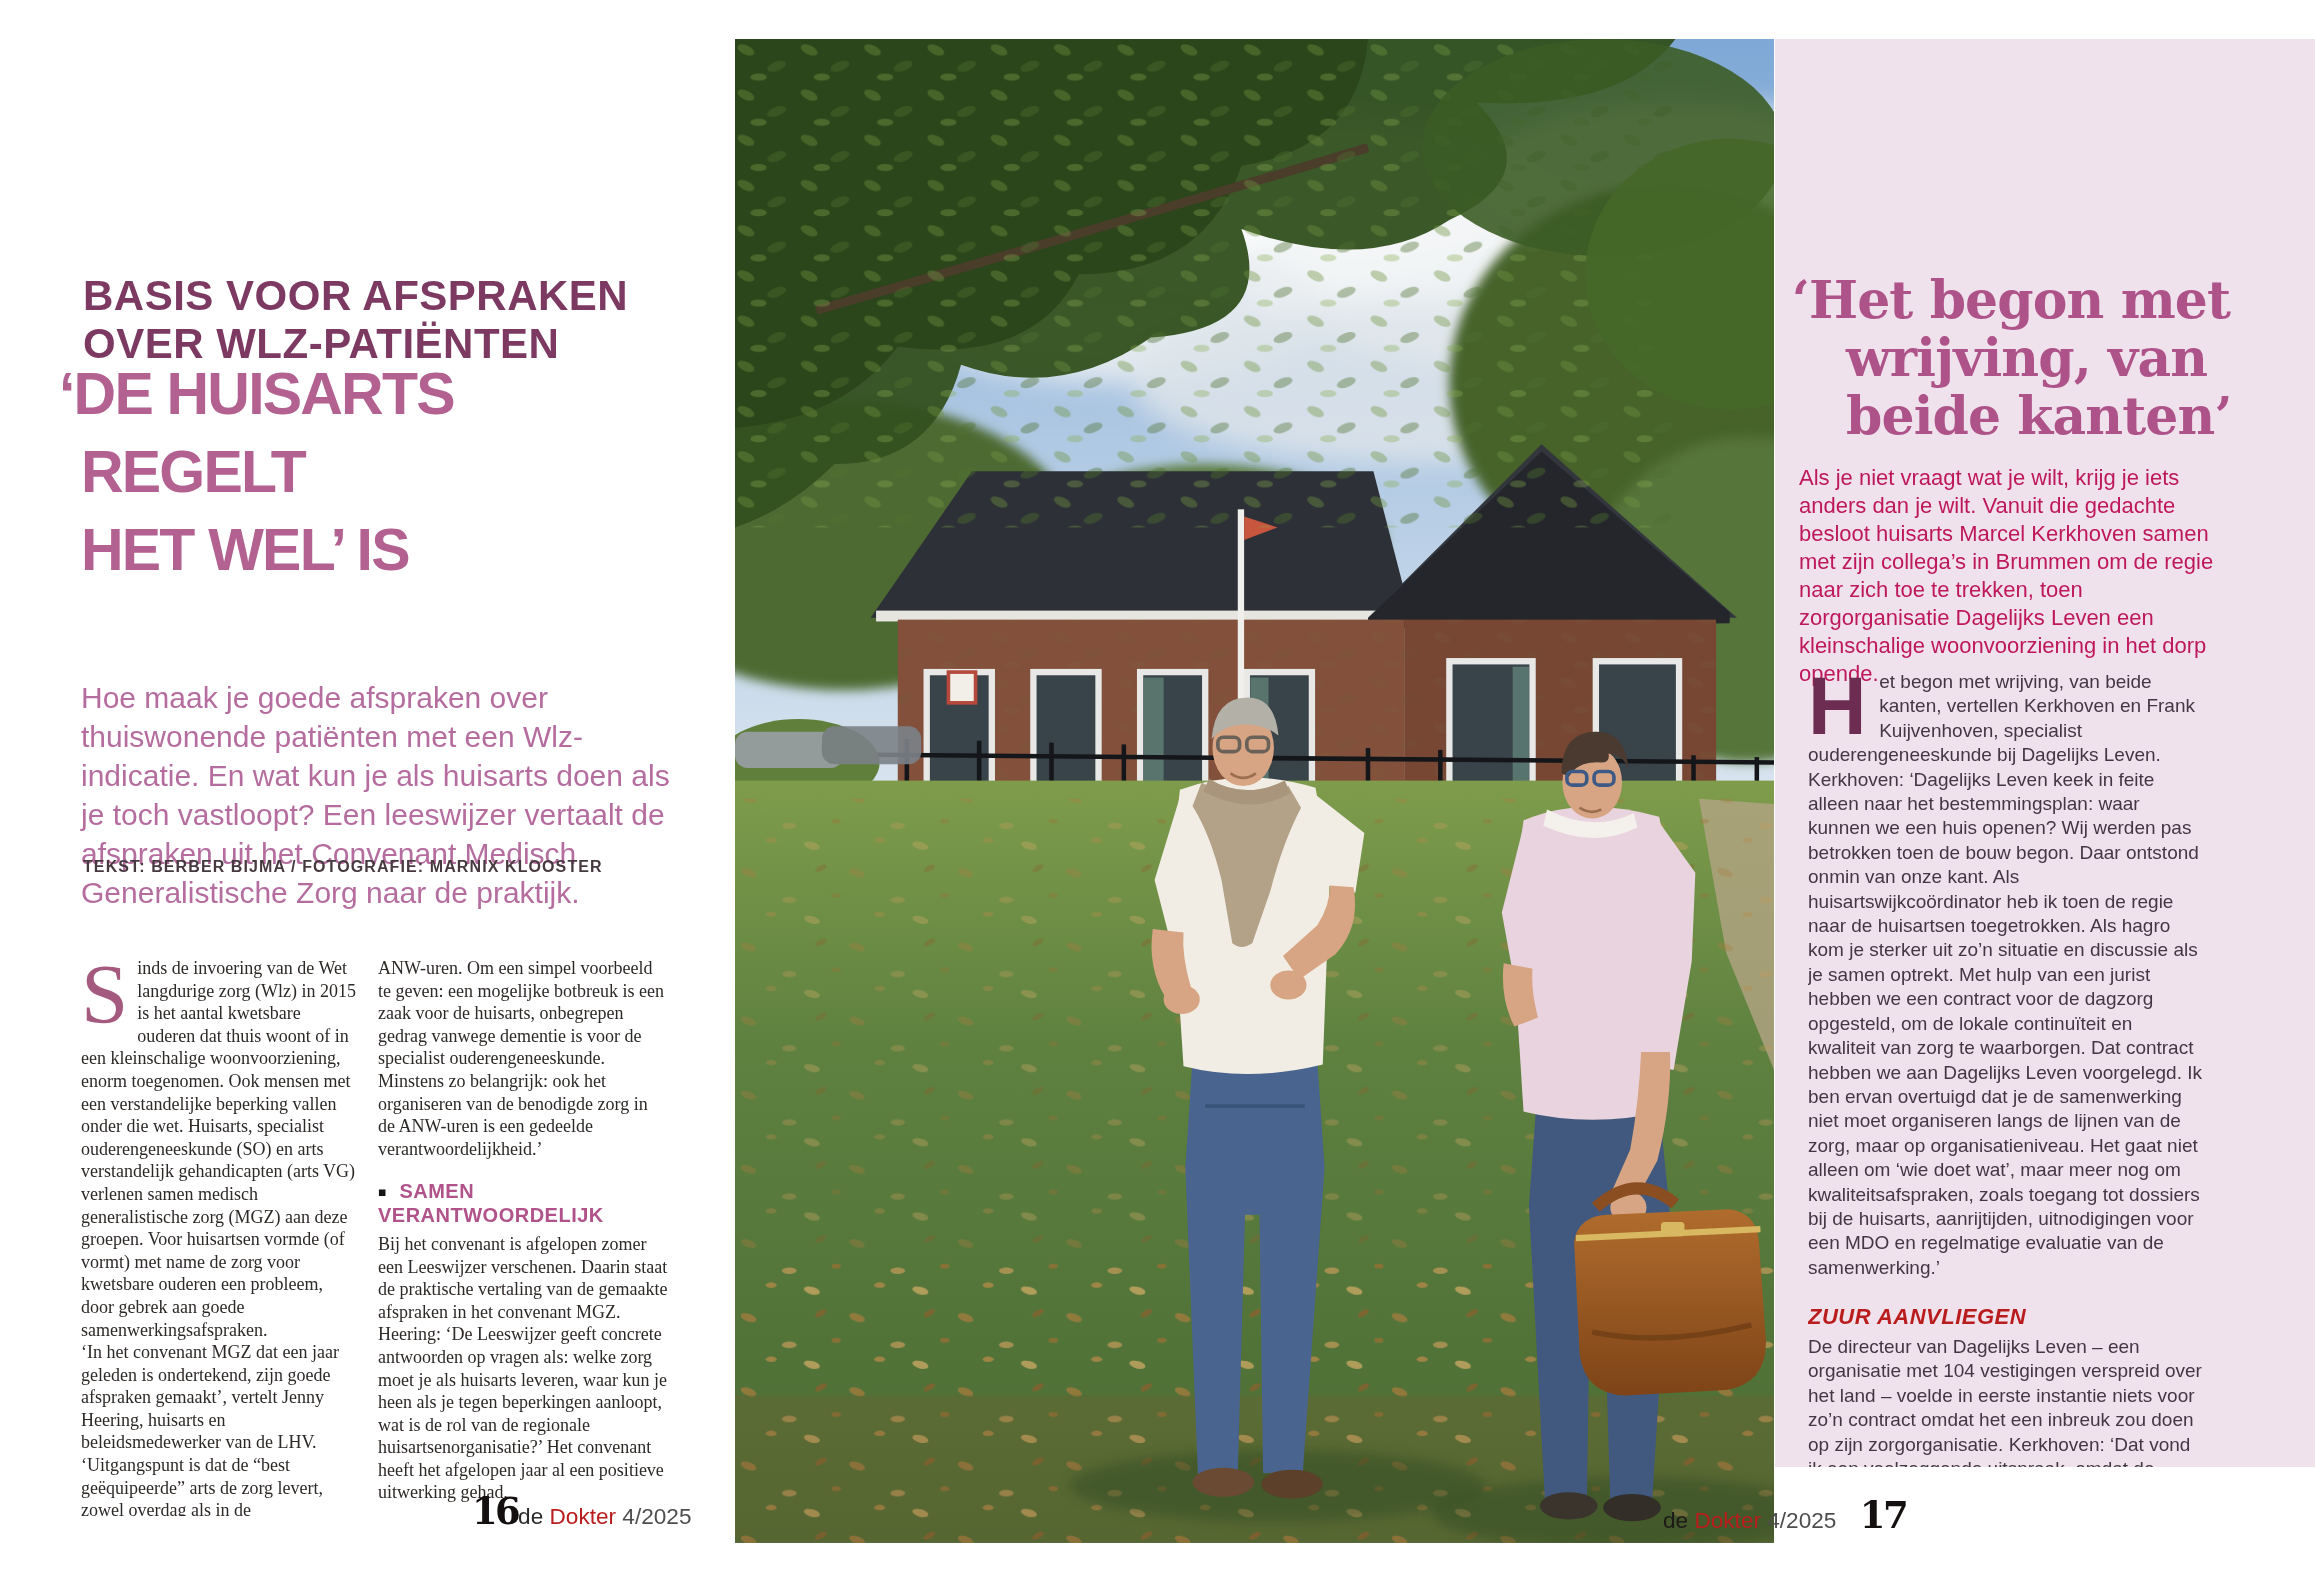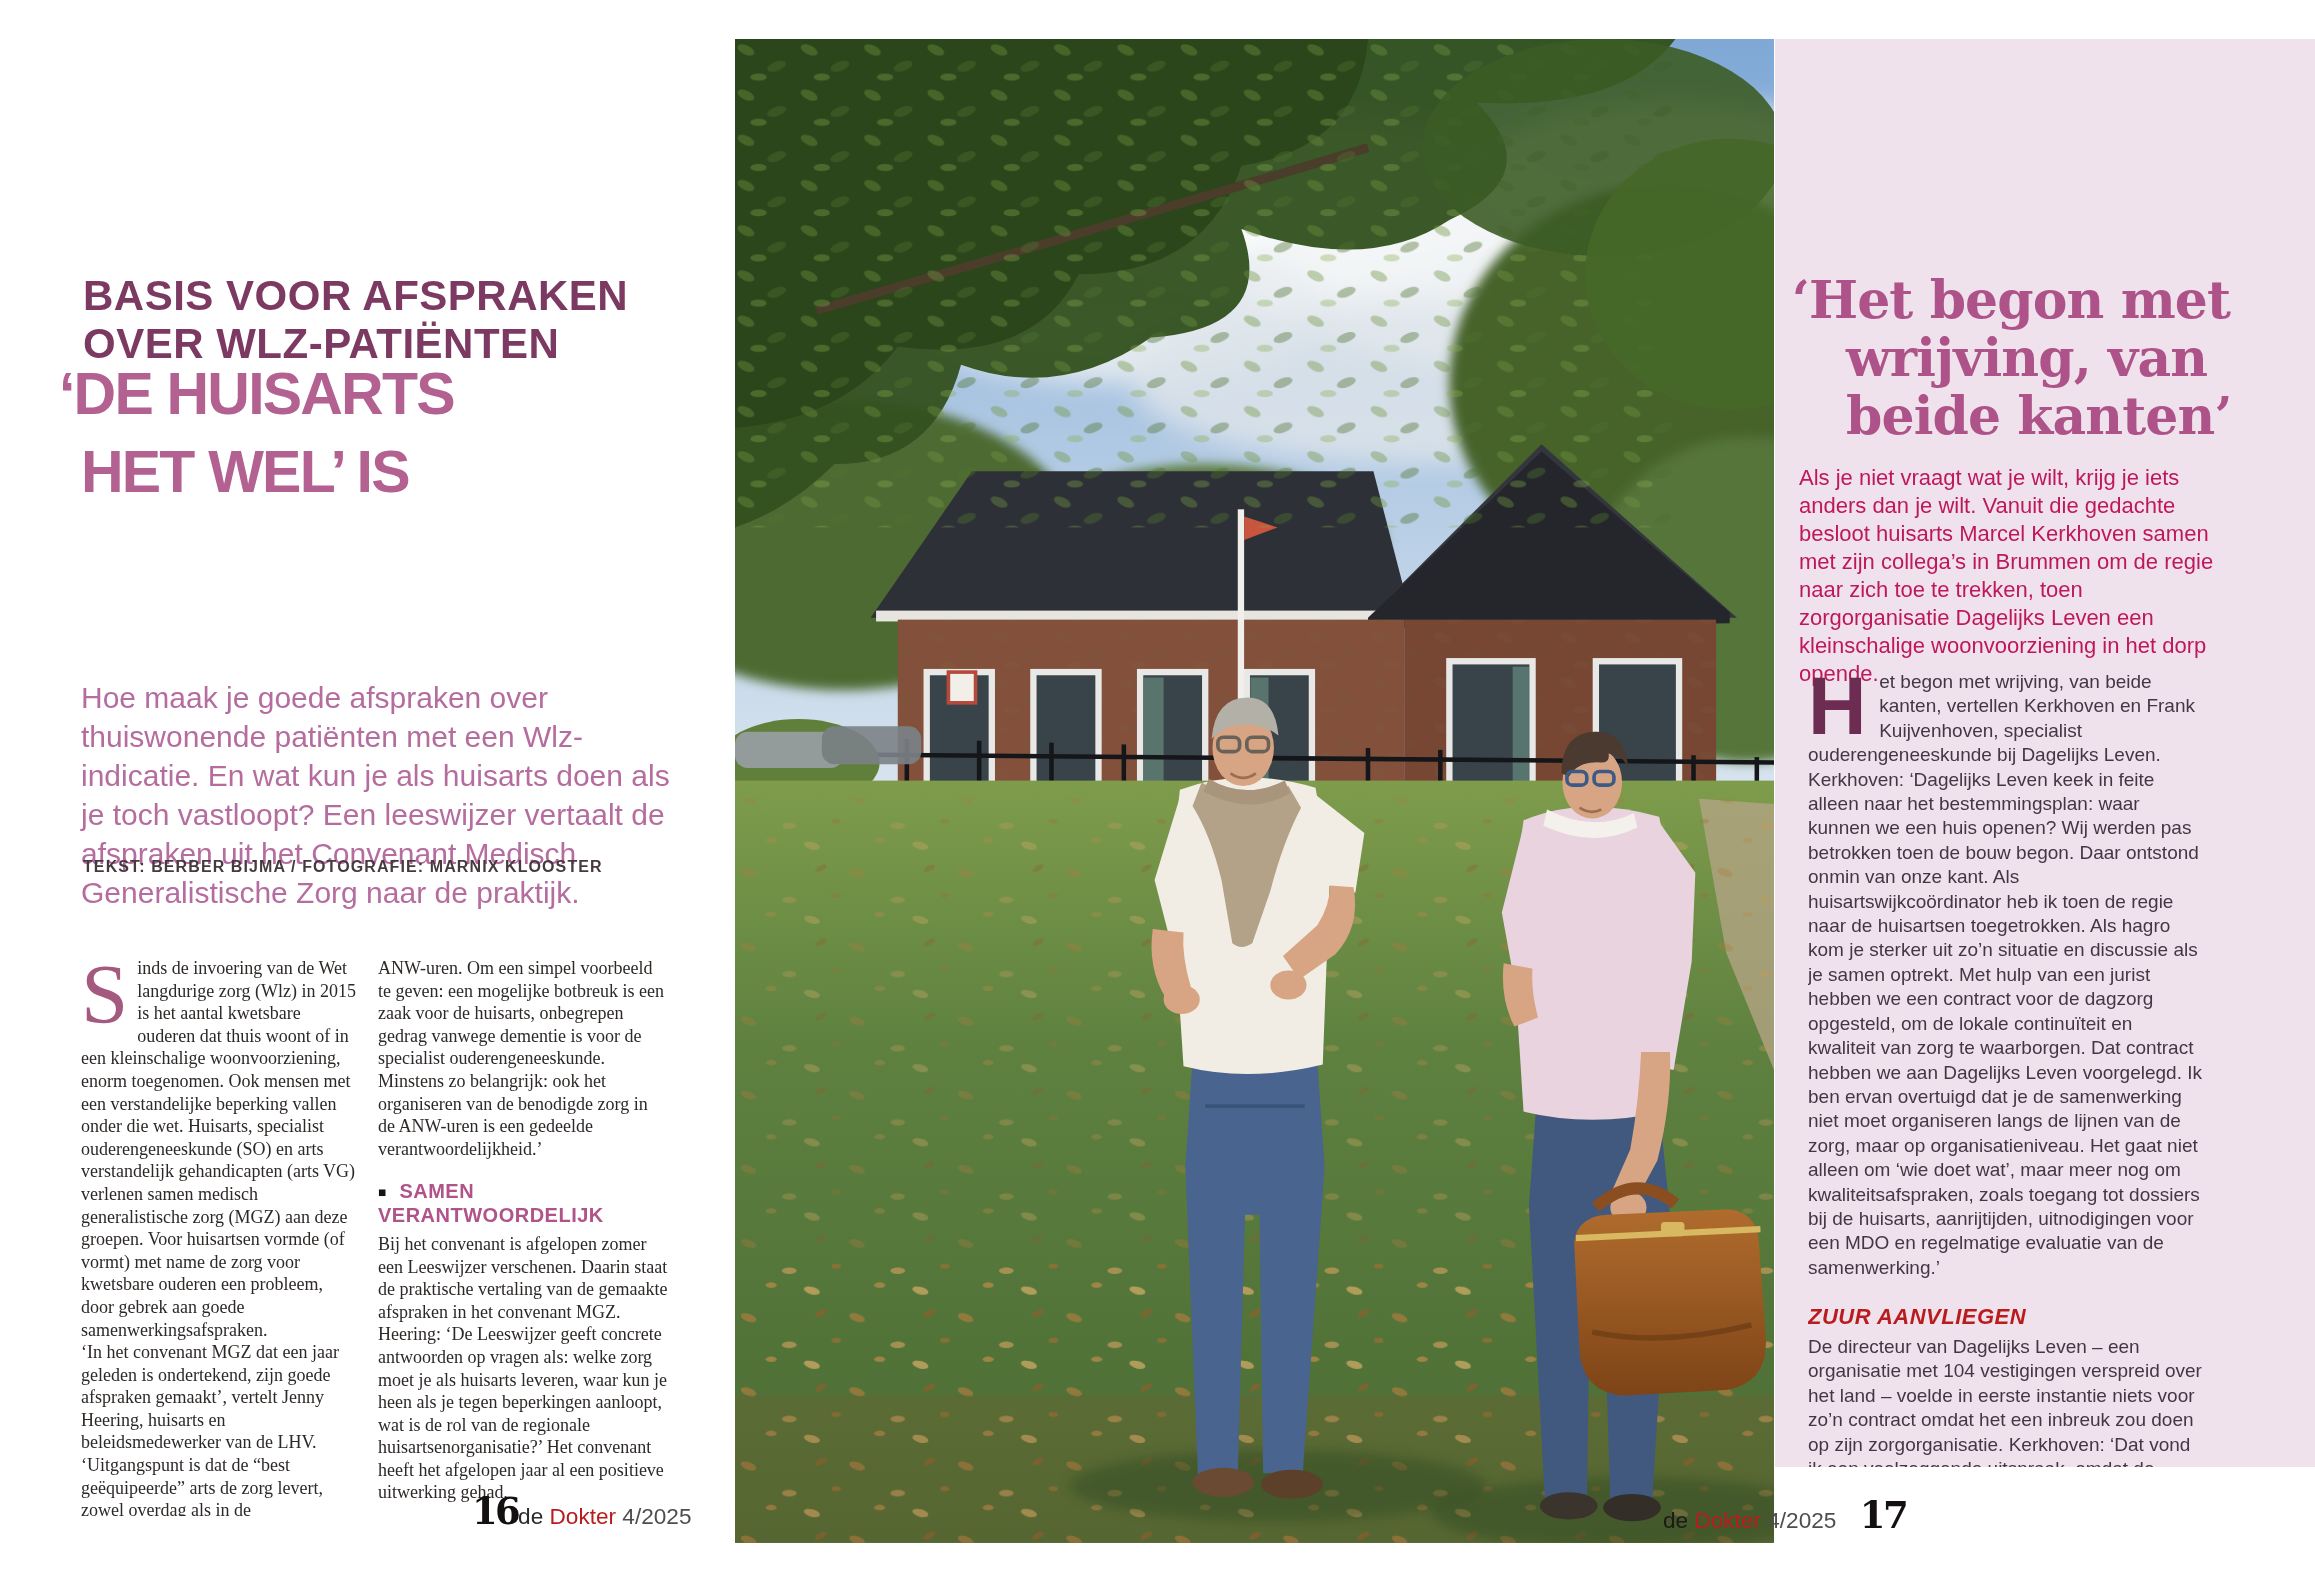--- a/index.html
+++ b/index.html
@@ -60,20 +60,21 @@
 <div class="spread">
 
   <section>
     <div class="abs kicker">
       <div>BASIS VOOR AFSPRAKEN</div>
       <div>OVER WLZ-PATIËNTEN</div>
     </div>
 
     <h1 class="abs headline">
       <div class="l1">‘DE HUISARTS</div>
+      <div>REGELT</div>
       <div>HET WEL’ IS</div>
     </h1>
 
     <p class="abs intro">Hoe maak je goede afspraken over thuiswonende patiënten met een Wlz-indicatie. En wat kun je als huisarts doen als je toch vastloopt? Een leeswijzer vertaalt de afspraken uit het Convenant Medisch Generalistische Zorg naar de praktijk.</p>
     <p class="abs byline">TEKST: BERBER BIJMA / FOTOGRAFIE: MARNIX KLOOSTER</p>
 
     <div class="abs col col1">
       <p><span class="dropS">S</span><span>inds de invoering van de Wet langdurige zorg (Wlz) in 2015 is het aantal kwetsbare ouderen dat thuis woont of in een kleinschalige woonvoorziening, enorm toegenomen. Ook mensen met een verstandelijke beperking vallen onder die wet. Huisarts, specialist ouderengeneeskunde (SO) en arts verstandelijk gehandicapten (arts VG) verlenen samen medisch generalistische zorg (MGZ) aan deze groepen. Voor huisartsen vormde (of vormt) met name de zorg voor kwetsbare ouderen een probleem, door gebrek aan goede samenwerkingsafspraken.</span></p>
       <p>‘In het convenant MGZ dat een jaar geleden is ondertekend, zijn goede afspraken gemaakt’, vertelt Jenny Heering, huisarts en beleidsmedewerker van de LHV. ‘Uitgangspunt is dat de “best geëquipeerde” arts de zorg levert, zowel overdag als in de</p>
     </div>

